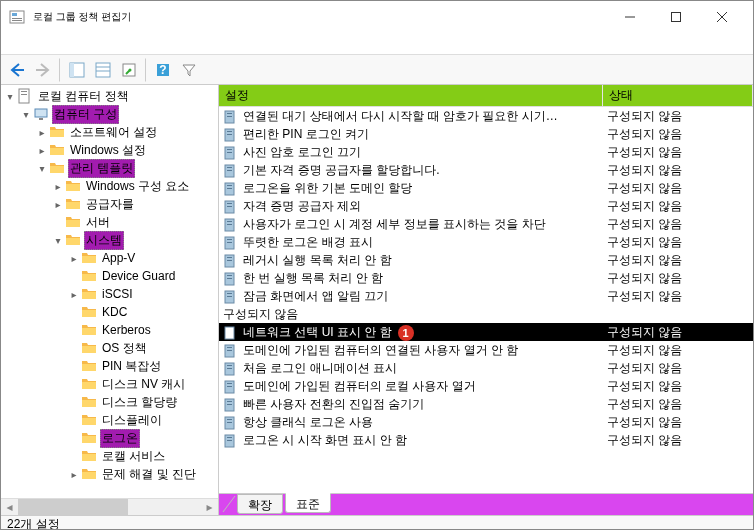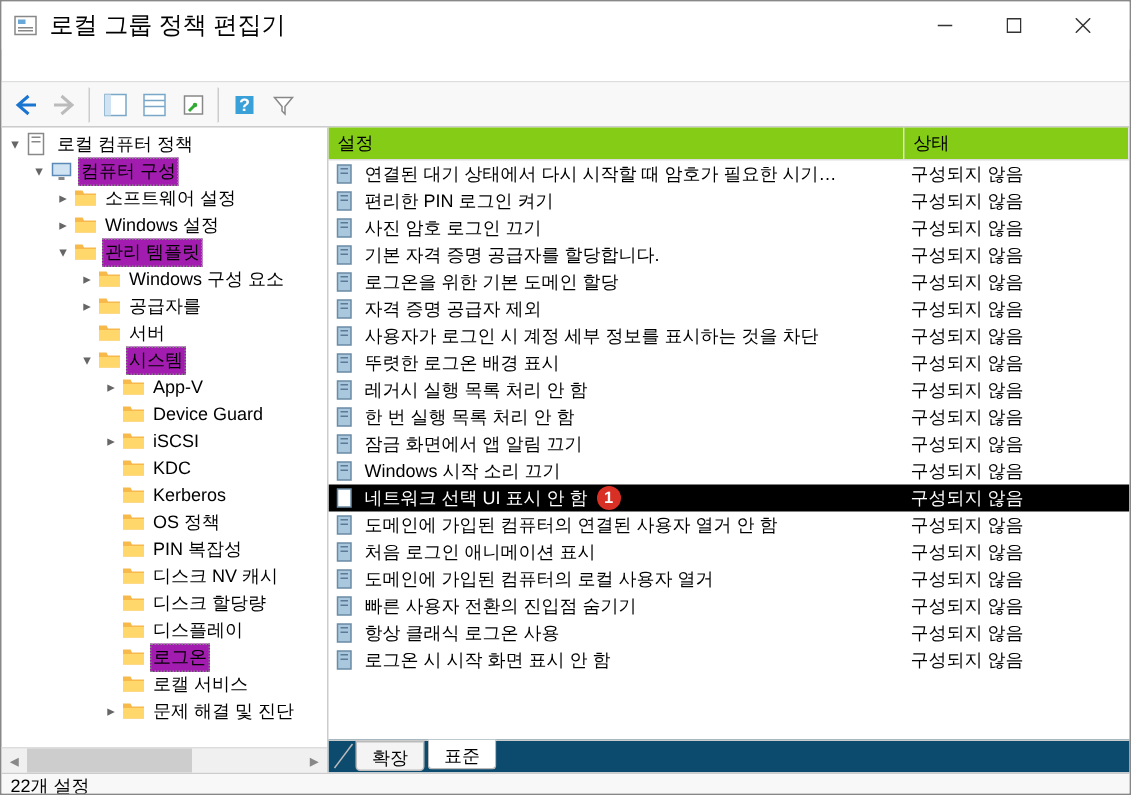--- a/index.html
+++ b/index.html
@@ -1,21 +1,21 @@
 <!DOCTYPE html>
 <html><head>
 <meta charset="utf-8">
 <style>
 * { box-sizing: border-box; margin: 0; padding: 0; font-family: "Malgun Gothic", "Segoe UI", sans-serif; font-size: 12px; }
 body { width: 754px; height: 530px; background: #fff; border: 1px solid #888; display: flex; flex-direction: column; overflow: hidden; }
 
 
 .titlebar { height: 32px; display: flex; align-items: center; padding: 0 8px; background: #fff; }
 .titlebar-icon { width: 16px; height: 16px; margin-right: 8px; }
-.titlebar-title { flex: 1; font-size: 16px; }
+.titlebar-title { flex: 1; font-size: 10px; }
 .titlebar-buttons { display: flex; }
 .titlebar-btn { width: 46px; height: 30px; display: flex; align-items: center; justify-content: center; }
 .titlebar-btn svg { width: 10px; height: 10px; }
 
 
 .menubar { height: 22px; display: flex; align-items: center; padding: 0 4px; border-bottom: 1px solid #ddd; }
 .menu-item { padding: 2px 8px; margin-top: 48px; }
 
 
 .toolbar { height: 30px; display: flex; align-items: center; padding: 0 4px; gap: 2px; border-bottom: 1px solid #ccc; background: #f8f8f8; }
@@ -43,30 +43,30 @@
 .indent-4 { padding-left: 66px; }
 
 
 .right-pane { flex: 1; display: flex; flex-direction: column; min-width: 0; }
 .list-header { height: 22px; display: flex; border-bottom: 1px solid #ddd; }
 .col-h { display: flex; align-items: center; padding: 0 6px; border-right: 1px solid #e5e5e5; background: #84cc16; }
 .col-setting { flex: 1; }
 .col-state { width: 150px; }
 
 .list-body { flex: 1; overflow: hidden; position: relative; }
-.list-row { display: flex; align-items: center; height: 18px; }
+.list-row { display: flex; align-items: flex-end; height: 18px; }
 .list-row .cell-setting { flex: 1; display: flex; align-items: center; padding-left: 4px; overflow: hidden; white-space: nowrap; }
 .list-row .cell-state { width: 150px; padding-left: 4px; white-space: nowrap; }
 .list-row.selected { background: #000000; color: #fff; }
 .list-row.selected .row-icon rect { fill: #fff; }
 .row-icon { width: 16px; height: 16px; margin-right: 4px; flex: none; }
 .callout { width: 16px; height: 16px; border-radius: 50%; background: #d93025; color: #fff; font-weight: bold; display: inline-flex; align-items: center; justify-content: center; font-size: 11px; margin-left: 6px; }
 
 
-.tabs-row { height: 22px; display: flex; align-items: flex-start; border-top: 1px solid #ccc; padding-left: 2px; background: #0c4a6e; }
+.tabs-row { height: 22px; display: flex; align-items: flex-start; border-top: 1px solid #ccc; padding-left: 2px; background: #d946ef; }
 .slash { width: 16px; height: 20px; }
 .tab { height: 20px; padding: 2px 10px 0 10px; border: 1px solid #bbb; border-top: 1px solid #fff; border-radius: 0 0 3px 3px; background: #fff; margin-top: -1px; margin-right: 2px; }
 .tab.inactive { background: #f4f4f4; border-top: 1px solid #bbb; margin-top: 0; }
 
 
 .statusbar { height: 14px; border-top: 1px solid #ccc; display: flex; align-items: flex-start; padding: 0 6px; background: #f8f8f8; }
 
 
 .folder-svg .f1 { fill: #ffd76b; }
 .folder-svg .f2 { fill: #f7b94a; }
@@ -475,28 +475,20 @@
             <svg class="row-icon" viewBox="0 0 16 16">
               <rect x="2" y="2" width="9" height="12" fill="#a9c7dd" stroke="#6a8aa5"></rect>
               <rect x="4" y="4" width="5" height="1" fill="#5a7a95"></rect>
               <rect x="4" y="7" width="5" height="1" fill="#5a7a95"></rect>
             </svg>
             <span>잠금 화면에서 앱 알림 끄기</span>
           </div>
           <div class="cell-state">구성되지 않음</div>
         </div>
         <div class="list-row">
-          <div class="cell-setting">
-            <svg class="row-icon" viewBox="0 0 16 16">
-              <rect x="2" y="2" width="9" height="12" fill="#a9c7dd" stroke="#6a8aa5"></rect>
-              <rect x="4" y="4" width="5" height="1" fill="#5a7a95"></rect>
-              <rect x="4" y="7" width="5" height="1" fill="#5a7a95"></rect>
-            </svg>
-            <span>Windows 시작 소리 끄기</span>
-          </div>
           <div class="cell-state">구성되지 않음</div>
         </div>
         <div class="list-row selected">
           <div class="cell-setting">
             <svg class="row-icon" viewBox="0 0 16 16">
               <rect x="2" y="2" width="9" height="12" fill="#fff" stroke="#6a8aa5"></rect>
               <rect x="4" y="4" width="5" height="1" fill="#5a7a95"></rect>
               <rect x="4" y="7" width="5" height="1" fill="#5a7a95"></rect>
             </svg>
             <span>네트워크 선택 UI 표시 안 함</span>

